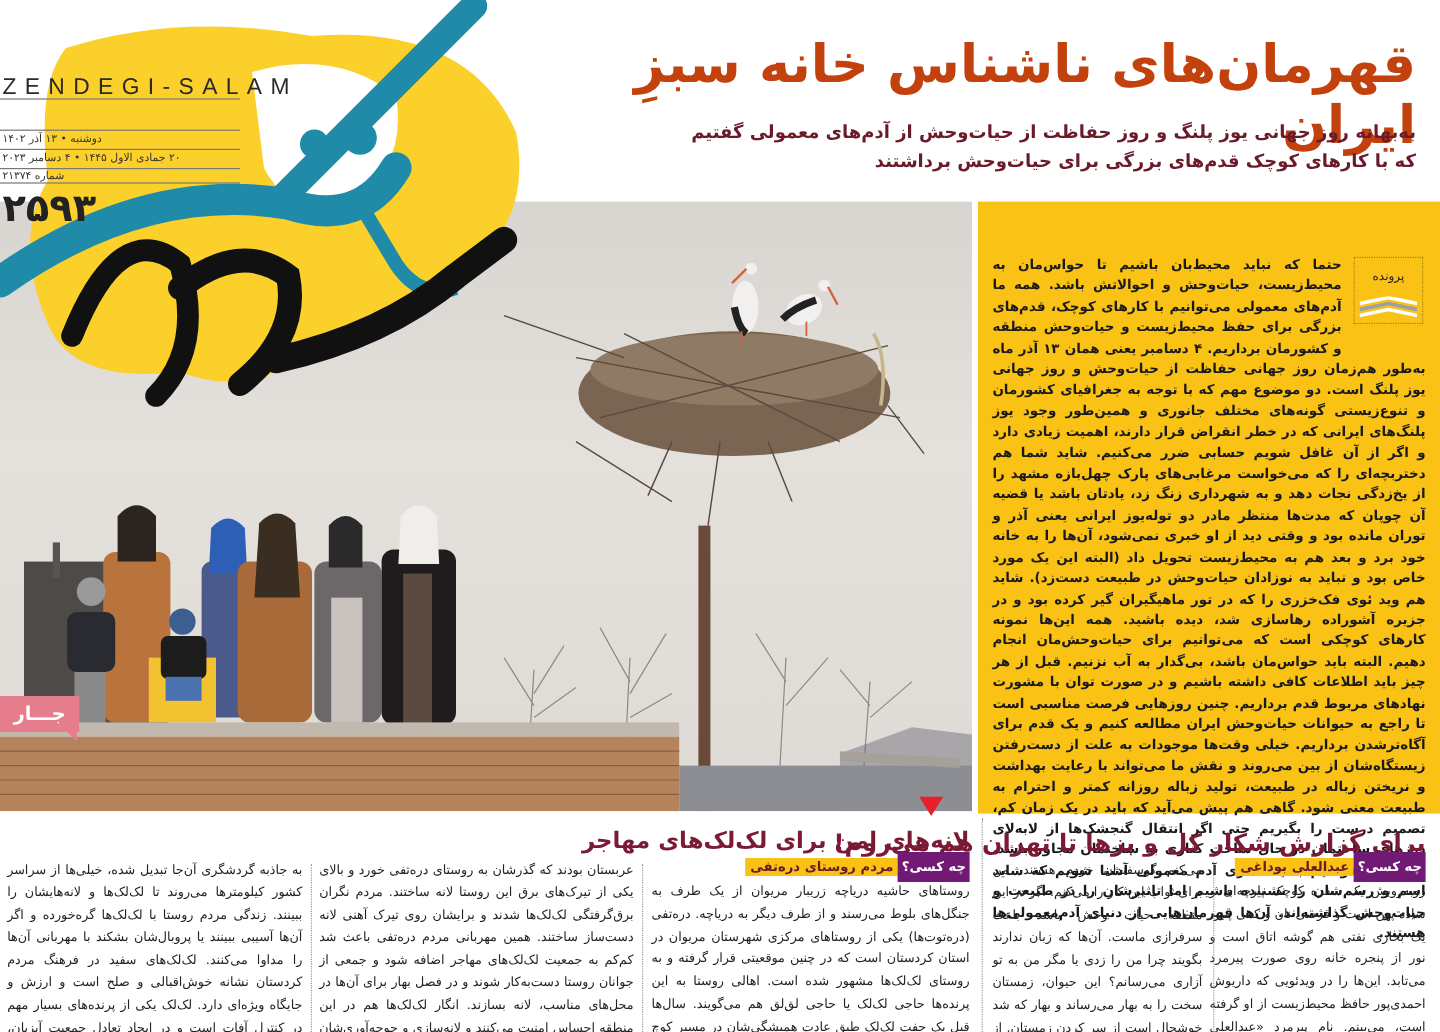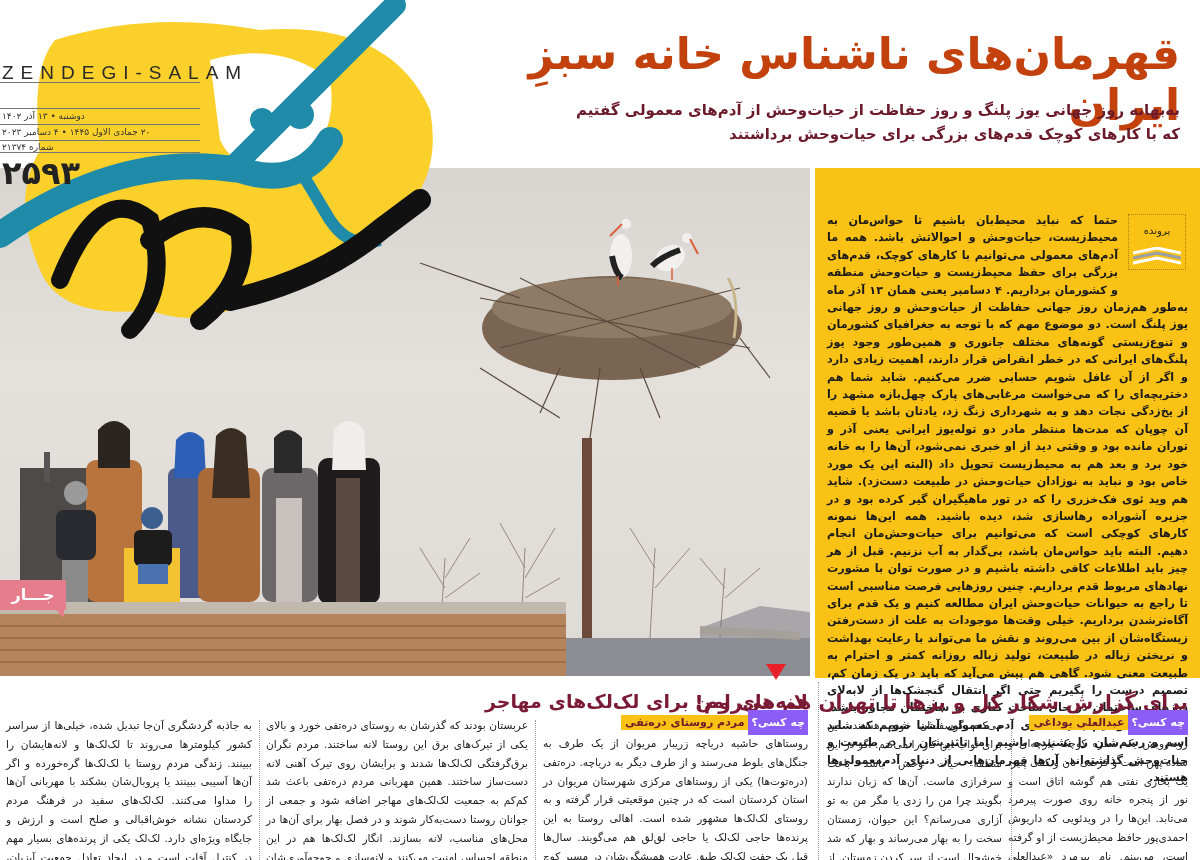--- a/index.html
+++ b/index.html
@@ -100,21 +100,21 @@
   .yellow-body .float-space { float: right; width: 70px; height: 84px; }
 
   
   .article-title {
     position: absolute; direction: rtl; text-align: right;
     font-weight: bold; color: #7a1a35; font-size: 19px; white-space: nowrap;
   }
   .who-tag {
     position: absolute; direction: rtl; font-size: 11px; font-weight: bold; white-space: nowrap;
   }
-  .who-tag .q { background: #8b5cf6; color: #fff; padding: 6px 3px; }
+  .who-tag .q { background: #701a75; color: #fff; padding: 6px 3px; }
   .who-tag .name { background: #fbc216; color: #6b1a2a; padding: 1px 4px; }
   .col-text {
     position: absolute; direction: rtl; text-align: justify;
     font-size: 10.6px; line-height: 18.8px; color: #222;
   }
   .vrule { position: absolute; width: 0; border-left: 1px dotted #999; }
 </style>
 </head>
 <body>
 

